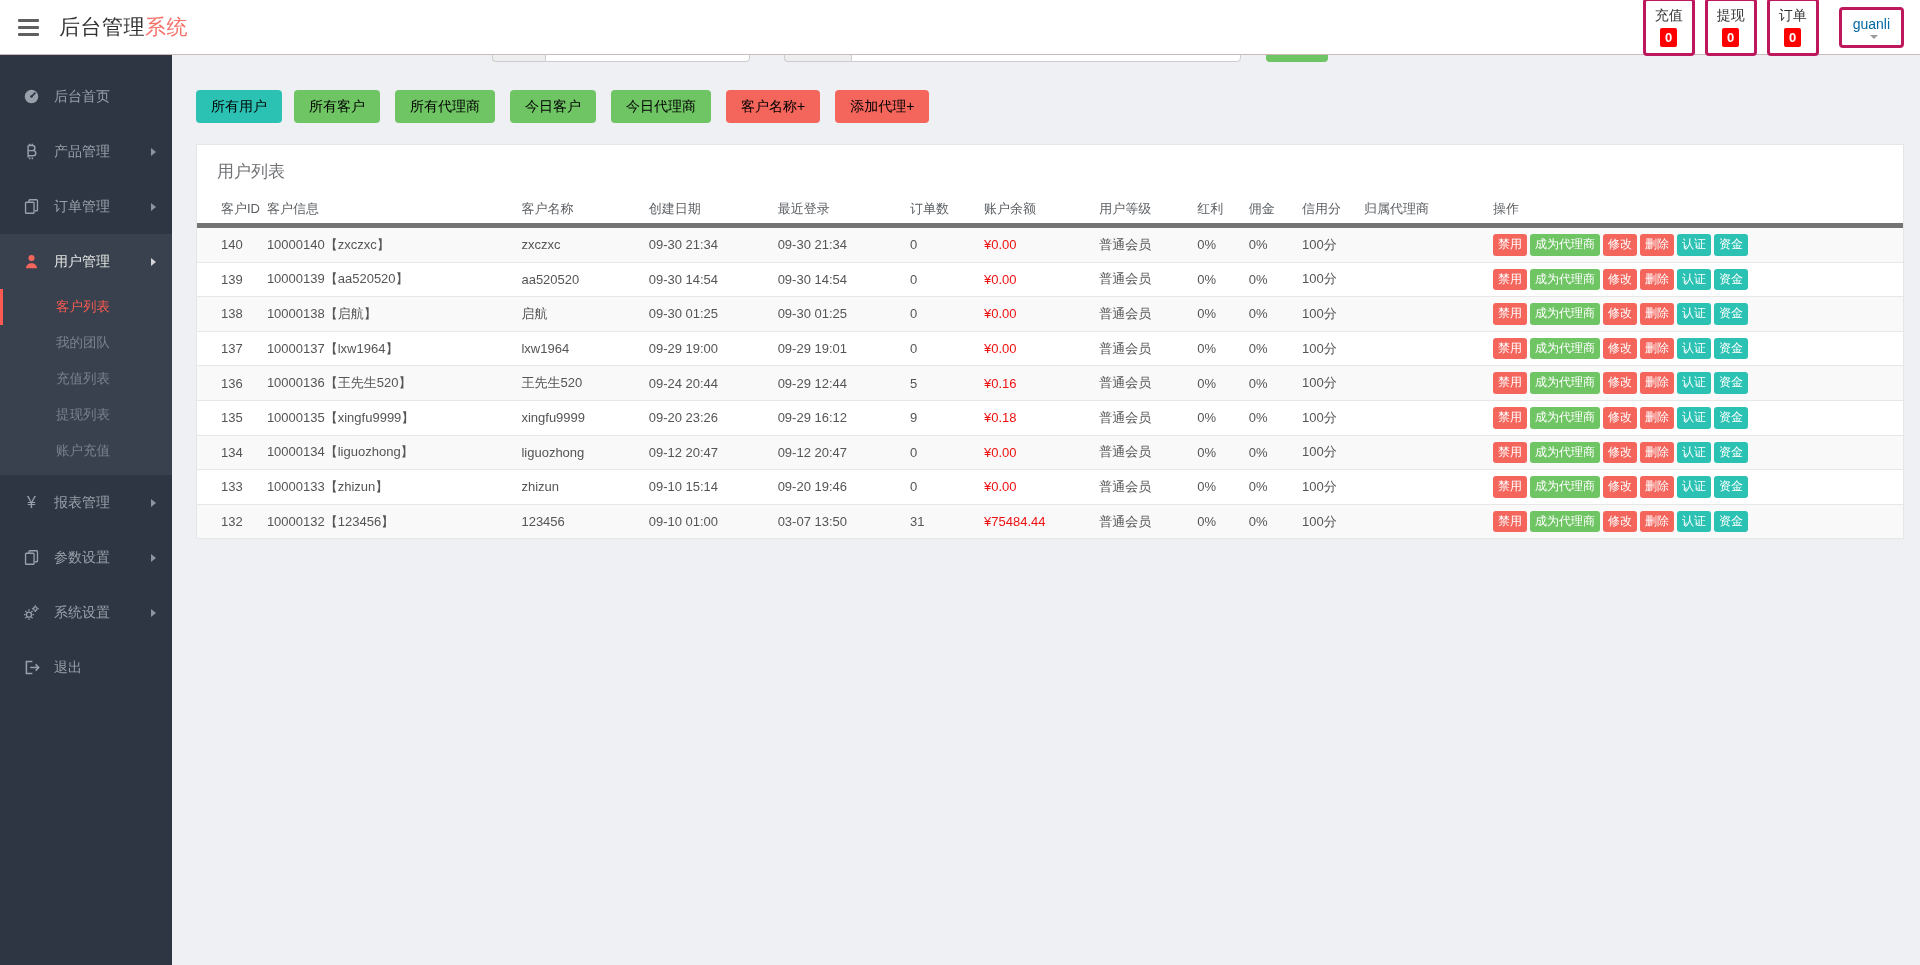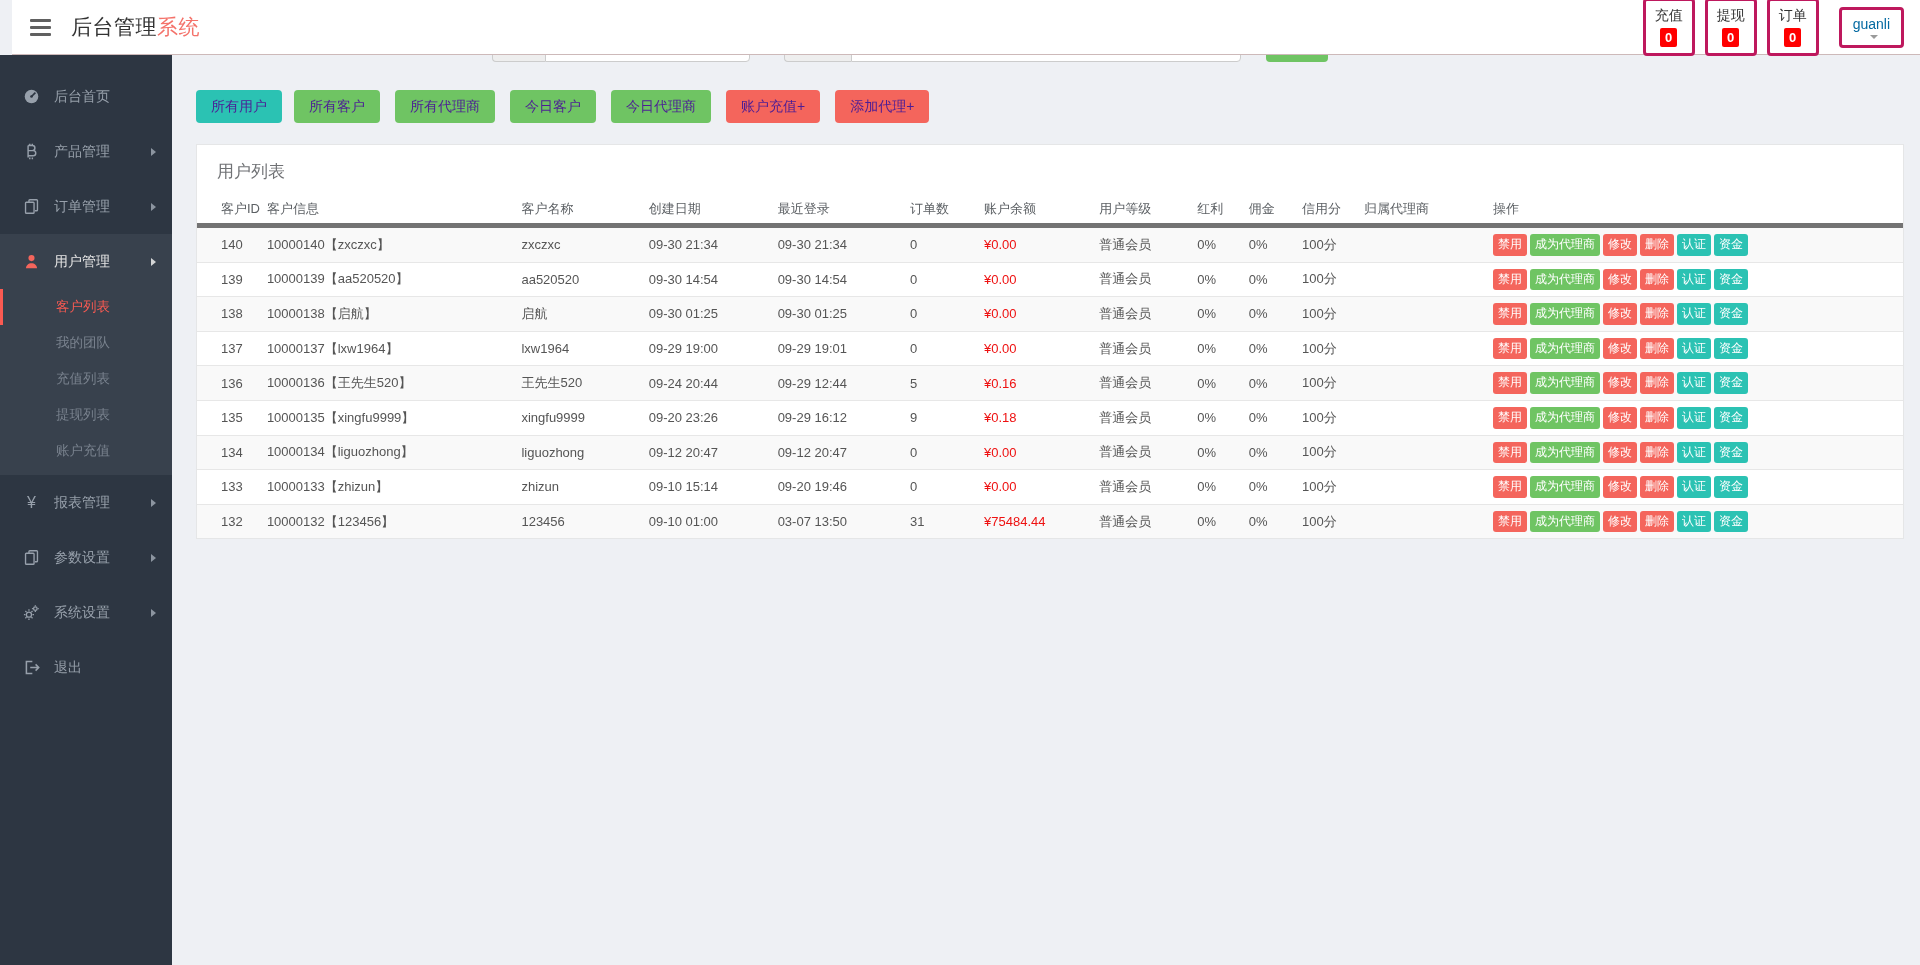--- a/index.html
+++ b/index.html
@@ -5,21 +5,21 @@
   * { box-sizing: border-box; margin: 0; padding: 0; }
   html,body { width: 1920px; height: 965px; }
   body {
     font-family: "Liberation Sans", "DejaVu Sans", sans-serif;
     background: #eef0f4;
     color: #555;
     overflow: hidden;
   }
   
   .header {
-    position: fixed; top:0; left:12px; right:0; height:55px;
+    position: fixed; top:0; left:0; right:0; height:55px;
     background:#fff; border-bottom:1px solid #cdb9b9;
     display:flex; align-items:center; padding:0 16px; z-index:10;
   }
   .hamburger { display:flex; flex-direction:column; gap:4px; cursor:pointer; padding:4px 2px; }
   .hamburger span { display:block; width:21px; height:3px; background:#606060; border-radius:1px; }
   .brand { margin-left:18px; font-size:21px; color:#323232; letter-spacing:.5px; }
   .brand .accent { color:#f4726a; }
   .header-right { margin-left:auto; display:flex; align-items:center; gap:10px; }
   .stat-btn, .user-btn {
     display:inline-flex; align-items:center; gap:3px;
@@ -71,21 +71,21 @@
   }
   .type-select {
     width:205px; height:34px; border:1px solid #ccc; border-radius:0 4px 4px 0;
     background:#fff; font-size:14px; color:#333; padding:0 8px; font-family:inherit;
   }
   .name-input {
     width:390px; height:34px; border:1px solid #ccc; border-radius:0 4px 4px 0;
     padding:0 12px; font-size:14px; color:#333; font-family:inherit;
   }
   .name-input::placeholder { color:#a9a9a9; }
-  .btn { border:none; border-radius:4px; color:#4c1d95; cursor:pointer;
+  .btn { border:none; border-radius:4px; color:#000000; cursor:pointer;
     font-size:14px; font-family:inherit; }
   .search-btn { height:34px; padding:0 17px; margin-left:-9px; }
   .bg-green { background:#6fc463; }
   .bg-teal  { background:#2bc2b3; }
   .bg-red   { background:#f4655c; }
   .actions { margin-top:28px; display:flex; align-items:center; }
   .act { height:33px; padding:0 15px; margin-right:15px; }
   .act:nth-child(1) { margin-right:12px; }
   
   .panel { margin-top:21px; background:#fff; border:1px solid #e5e6e7; }
@@ -265,21 +265,21 @@
     </div>
     <button class="btn bg-green search-btn">搜索</button>
   </div>
 
   <div class="actions" id="action-buttons">
       <button class="btn act bg-teal">所有用户</button>
       <button class="btn act bg-green">所有客户</button>
       <button class="btn act bg-green">所有代理商</button>
       <button class="btn act bg-green">今日客户</button>
       <button class="btn act bg-green">今日代理商</button>
-      <button class="btn act bg-red">账户充值+</button>
+      <button class="btn act bg-red">客户名称+</button>
       <button class="btn act bg-red">添加代理+</button>
     </div>
 
   <section class="panel">
     <div class="panel-title">用户列表</div>
     <table>
       <colgroup>
         <col class="col-id">
           <col class="col-info">
           <col class="col-name">

